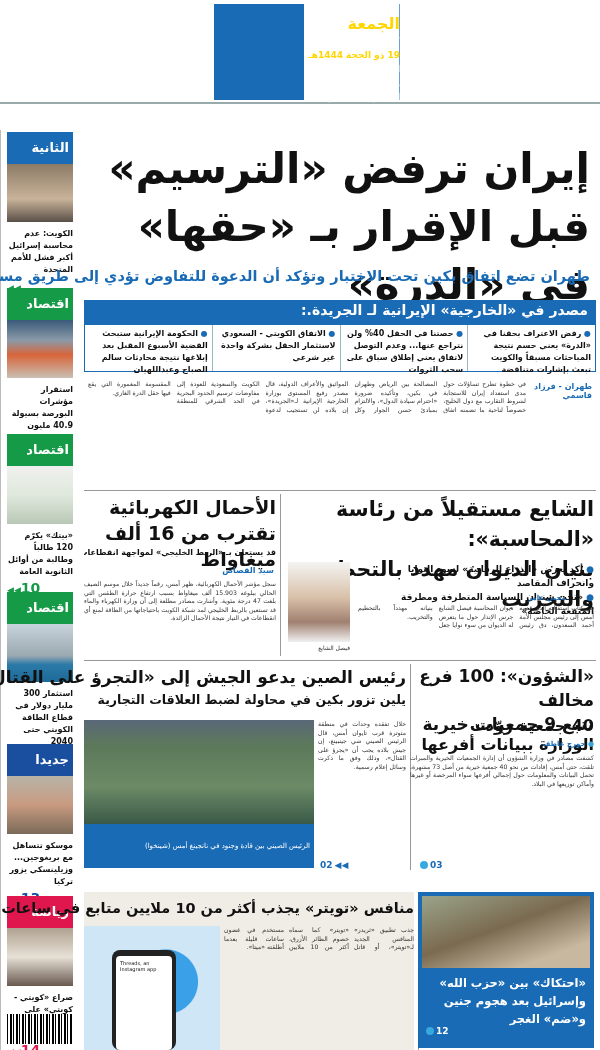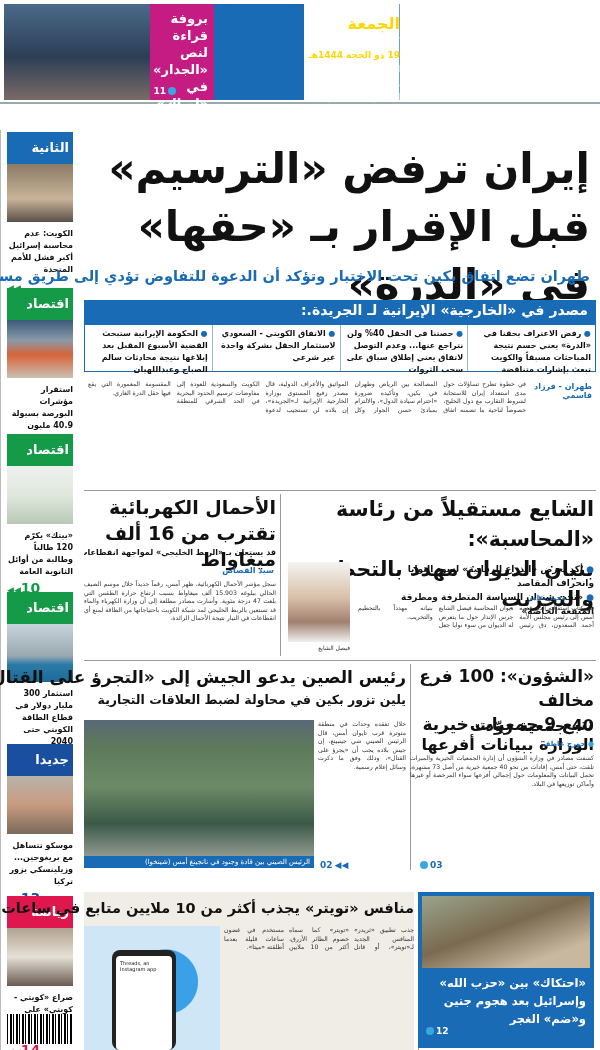--- a/index.html
+++ b/index.html
@@ -34,44 +34,36 @@
 .bullets{position:absolute;top:324px;right:4px;width:512px;height:48px;border:1px solid #1a6bb5;display:flex}
 .bullets div{flex:1;font-size:8px;font-weight:bold;line-height:12px;padding:3px 4px;text-align:right;border-left:1px solid #9bb}
 .bullets div:last-child{border-left:none}
 .bullets .b{color:#1a6bb5}
 .byline{font-size:8px;color:#1a6bb5;font-weight:bold}
 .body{font-size:6.2px;line-height:8.6px;color:#333;text-align:justify}
 .col{position:absolute}
 .vline{position:absolute;width:1px;background:#999}
 .hline{position:absolute;height:1px;background:#999}
 .h2{font-weight:bold;}
-.caption{background:#1a6bb5;color:#fff;font-size:7px;padding:2px 4px;text-align:right}
+.caption{background:#1a6bb5;color:#fff;font-size:7px;padding:18px 4px;text-align:right}
 </style>
 </head>
 <body>
 
 <div class="mast">
   <div class="abs" style="top:4px;right:200px;width:1px;height:96px;background:#6aa0d8"></div>
   <div class="dateblk" style="color:#fff">
     <div class="day">الجمعة</div>
     <div>7 يوليو 2023م</div>
     <div class="hij">19 ذو الحجة 1444هـ</div>
     <div style="white-space:nowrap">العدد 5377 - السنة السابعة عشرة</div>
     <div>1 صفحة</div>
     <div>السعر 100 فلس</div>
   </div>
   <div class="abs" style="top:4px;left:214px;width:90px;height:96px;background:#1a6bb5"></div>
-  <div class="promo">
-    <div class="photo"></div>
-    <div class="ptxt">بروفة قراءة لنص «الجدار» في «لوياك»</div>
-    <div class="abs pgnum" style="bottom:4px;right:38px;color:#fff">
-      <span class="c"></span>
-      <span>11</span>
-    </div>
-  </div>
 </div>
 
 <div class="side">
   <div class="sblock" style="top:2px">
     <div class="tag" style="background:#1a6bb5">الثانية</div>
     <div class="img" style="background:linear-gradient(180deg,#8c7a66,#c9b49a 60%,#5a5048)"></div>
     <div class="cap">الكويت: عدم محاسبة إسرائيل أكبر فشل للأمم المتحدة</div>
     <div class="pg" style="color:#159a48"><span class="arrows">◀◀</span></div>
   </div>
   <div class="sblock" style="top:158px">

